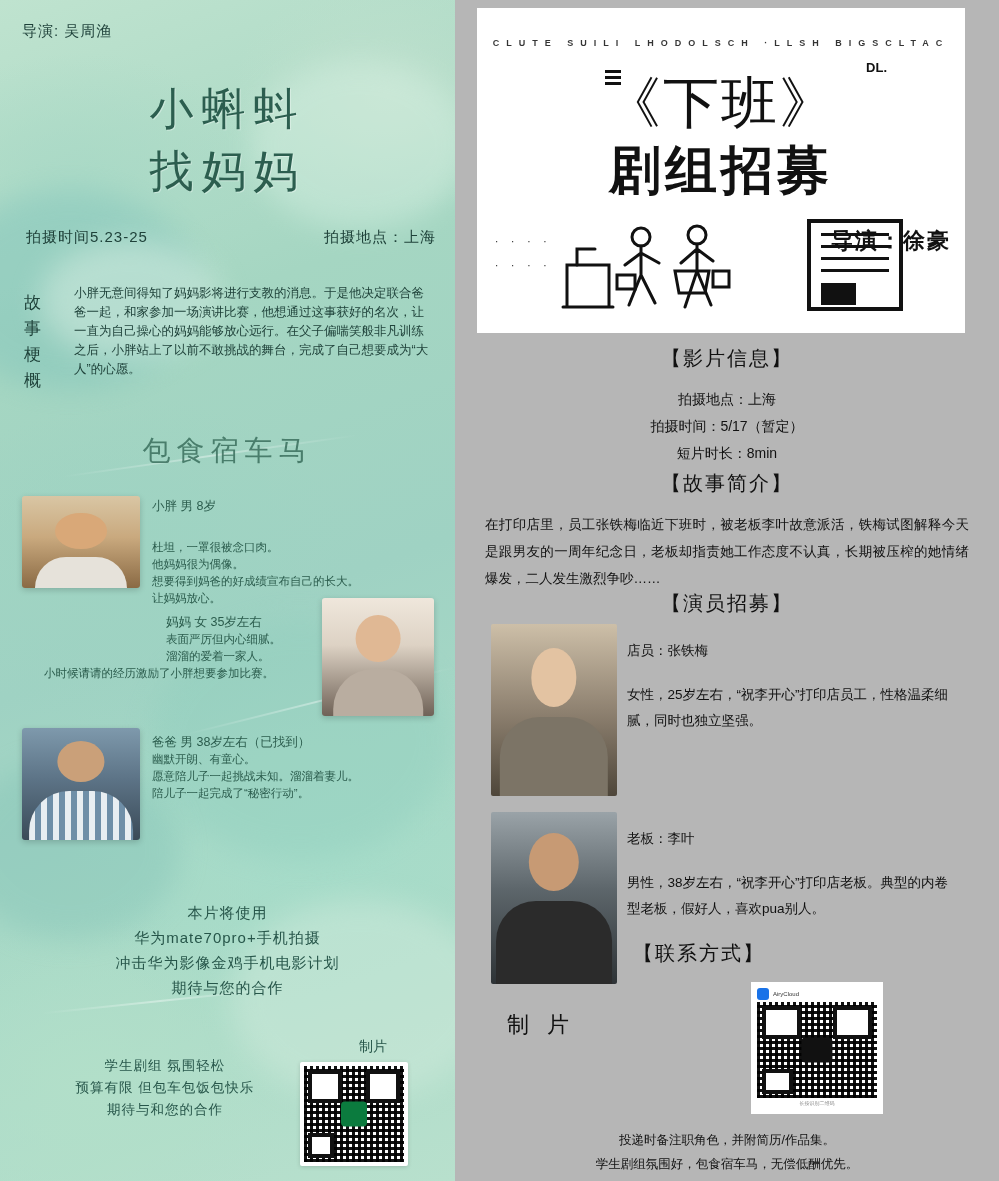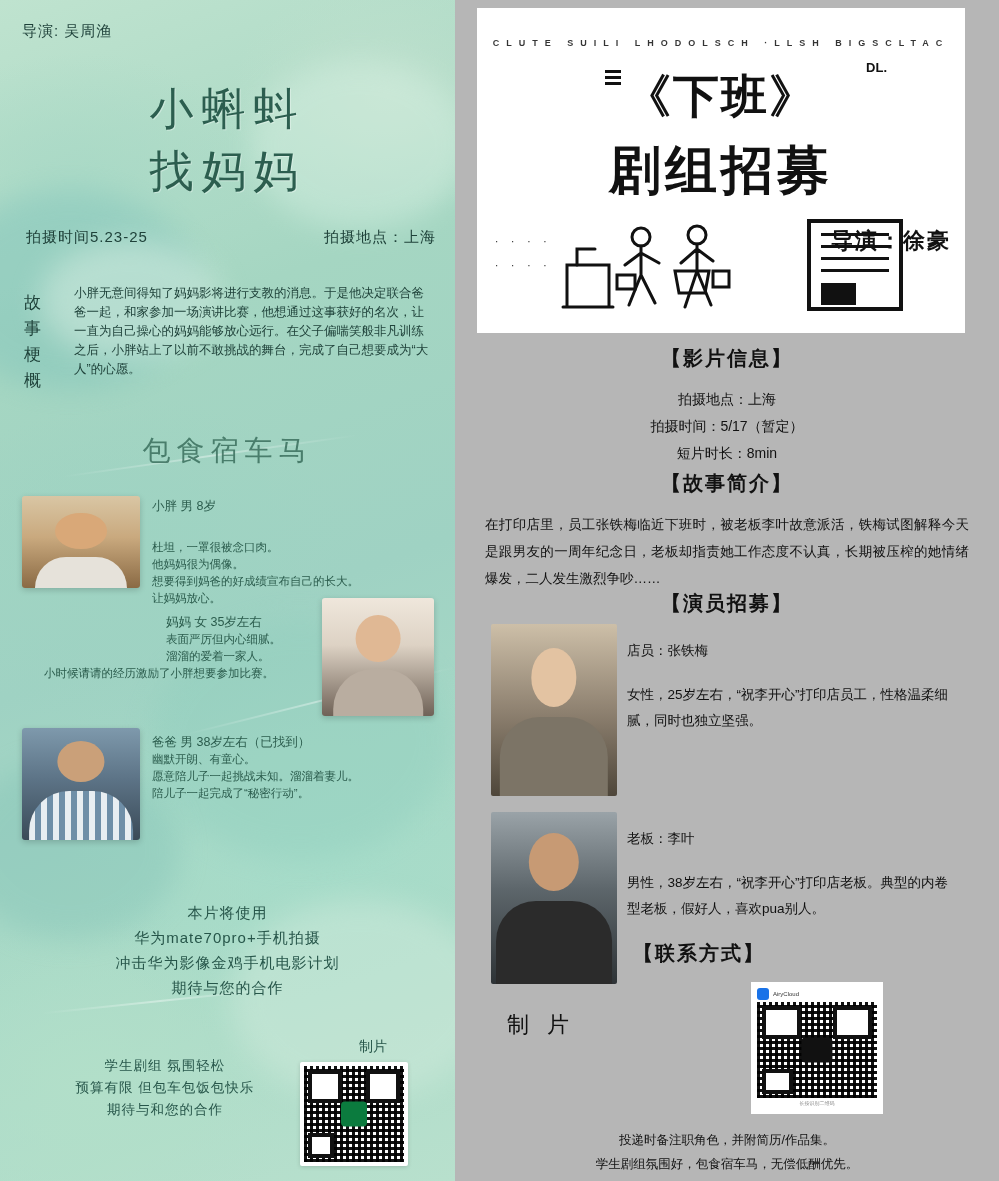--- a/index.html
+++ b/index.html
@@ -173,21 +173,21 @@
   }
   .r-hero-sq {
     position:absolute; left:128px; top:62px; width:16px; height:16px;
     background:
       linear-gradient(#111,#111) 0 0/100% 3px no-repeat,
       linear-gradient(#111,#111) 0 6px/100% 3px no-repeat,
       linear-gradient(#111,#111) 0 12px/100% 3px no-repeat;
   }
   .r-hero-h1 {
     position:absolute; left:0; top:58px; width:100%; text-align:center;
-    font-size:46px; font-weight:bold; letter-spacing:2px; color:#111;
+    font-size:56px; font-weight:normal; letter-spacing:2px; color:#111;
     font-family:"DejaVu Sans","Liberation Sans",sans-serif;
   }
   .r-hero-h2 {
     position:absolute; left:0; top:128px; width:100%; text-align:center;
     font-size:52px; font-weight:bold; letter-spacing:4px; color:#111;
     font-family:"DejaVu Sans","Liberation Sans",sans-serif;
   }
   .r-hero-dir {
     position:absolute; right:14px; top:218px;
     font-size:22px; font-weight:bold; color:#111; letter-spacing:2px;
@@ -199,21 +199,21 @@
   .art.machine { right:62px; bottom:22px; width:96px; height:92px;
      border:4px solid #111; background:
        linear-gradient(#111,#111) 10px 10px/ calc(100% - 20px) 3px no-repeat,
        linear-gradient(#111,#111) 10px 22px/ calc(100% - 20px) 3px no-repeat,
        linear-gradient(#111,#111) 10px 34px/ calc(100% - 20px) 3px no-repeat,
        linear-gradient(#111,#111) 10px 46px/ calc(100% - 20px) 3px no-repeat,
        linear-gradient(#111,#111) 10px 60px/ 40% 22px no-repeat;
   }
 
   .r-section-title {
-    text-align:center; font-size:20px; font-weight:bold; color:#111;
+    text-align:center; font-size:20px; font-weight:normal; color:#111;
     letter-spacing:2px;
   }
   .r-info {
     position:absolute; left:0; top:345px; width:544px;
   }
   .r-info-lines {
     margin-top:14px; text-align:center; font-size:14px; line-height:27px; color:#111;
   }
   .r-story { position:absolute; left:0; top:470px; width:544px; }
   .r-story-body {

